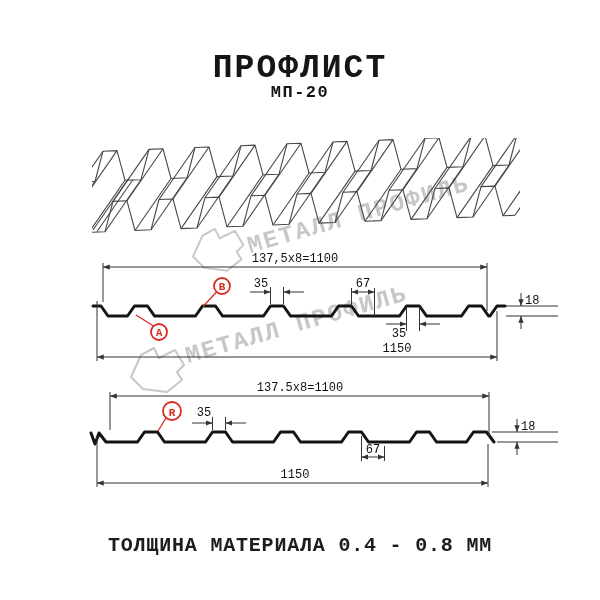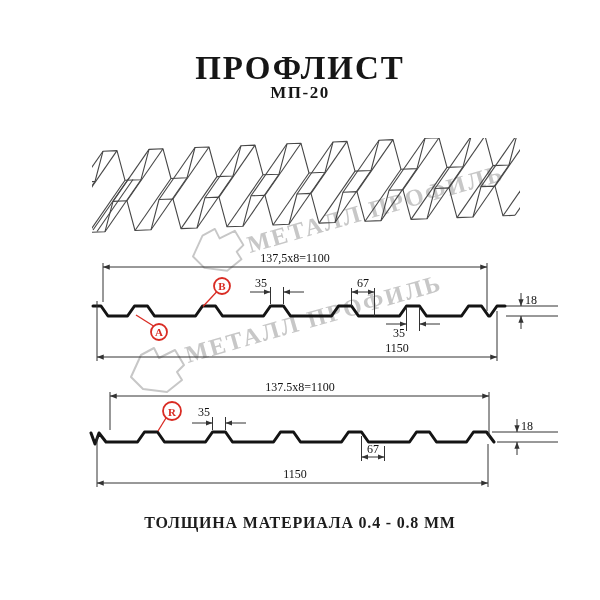--- a/index.html
+++ b/index.html
@@ -1,23 +1,23 @@
 <!DOCTYPE html>
 <html><head>
 <meta charset="utf-8">
 <style>
   html,body{margin:0;padding:0;background:#fff;}
   .page{position:relative;width:600px;height:600px;background:#ffffff;overflow:hidden;
-        font-family:Liberation Serif, serif;color:#161616;}
+        font-family:Liberation Mono, monospace;color:#161616;}
   .title{position:absolute;top:50px;left:0;width:600px;text-align:center;margin:0;
          font-size:33px;font-weight:bold;letter-spacing:2px;color:#161616;}
   .subtitle{position:absolute;top:83px;left:0;width:600px;text-align:center;
             font-size:17px;font-weight:bold;letter-spacing:1.5px;color:#161616;}
-  .footer{position:absolute;top:514px;left:0;width:600px;text-align:center;
-          font-size:16px;font-weight:bold;letter-spacing:.8px;color:#1d1d1d;}
+  .footer{position:absolute;top:534px;left:0;width:600px;text-align:center;
+          font-size:20px;font-weight:bold;letter-spacing:.8px;color:#1d1d1d;}
   svg.drawing{position:absolute;left:0;top:0;}
   .wm-text{font-size:24px;font-weight:bold;letter-spacing:2px;fill:#c7c7c7;}
   .wm-shape{fill:none;stroke:#c7c7c7;stroke-width:2;stroke-linejoin:round;}
   .profile{fill:none;stroke:#141414;stroke-width:3;stroke-linejoin:round;stroke-linecap:round;}
   .sheet{fill:none;stroke:#474747;stroke-width:1.1;stroke-linejoin:round;}
   .dim{stroke:#333;stroke-width:1;fill:none;}
   .dimtxt{font-size:12px;fill:#111;}
   .mid{text-anchor:middle;}
   .red-line{stroke:#d92b23;stroke-width:1.3;}
   .red-circle{fill:#ffffff;stroke:#d92b23;stroke-width:1.8;}

